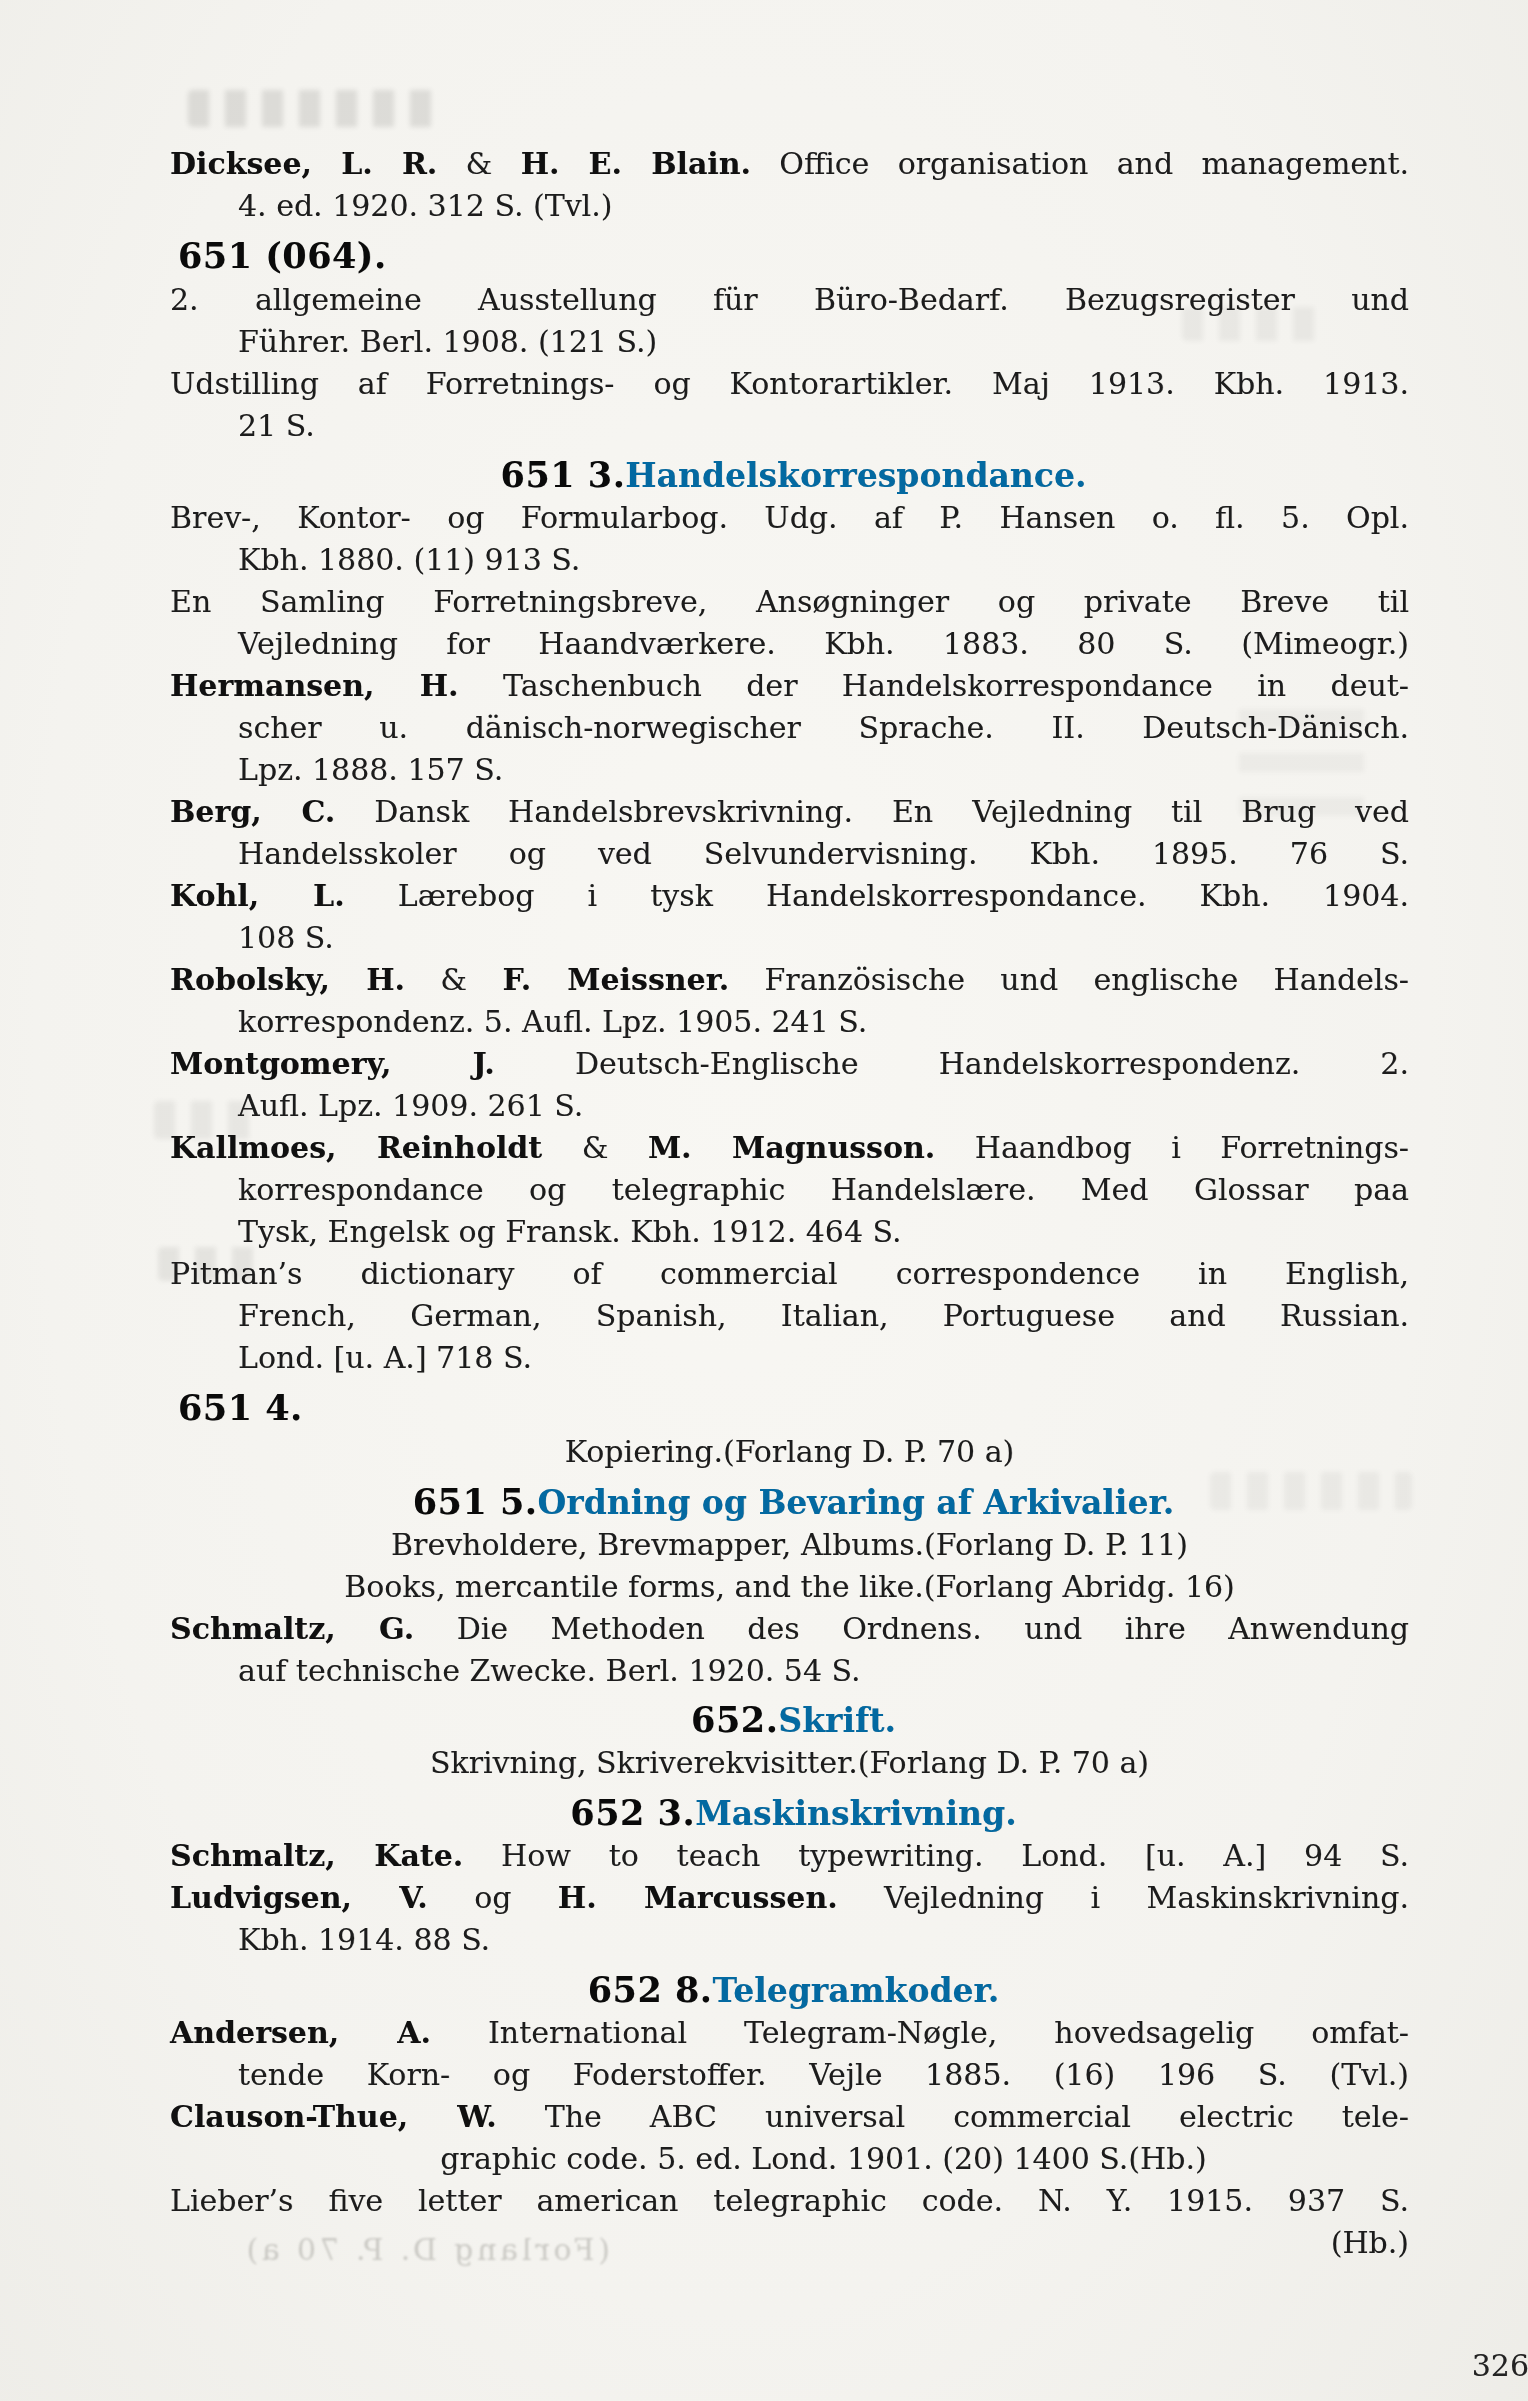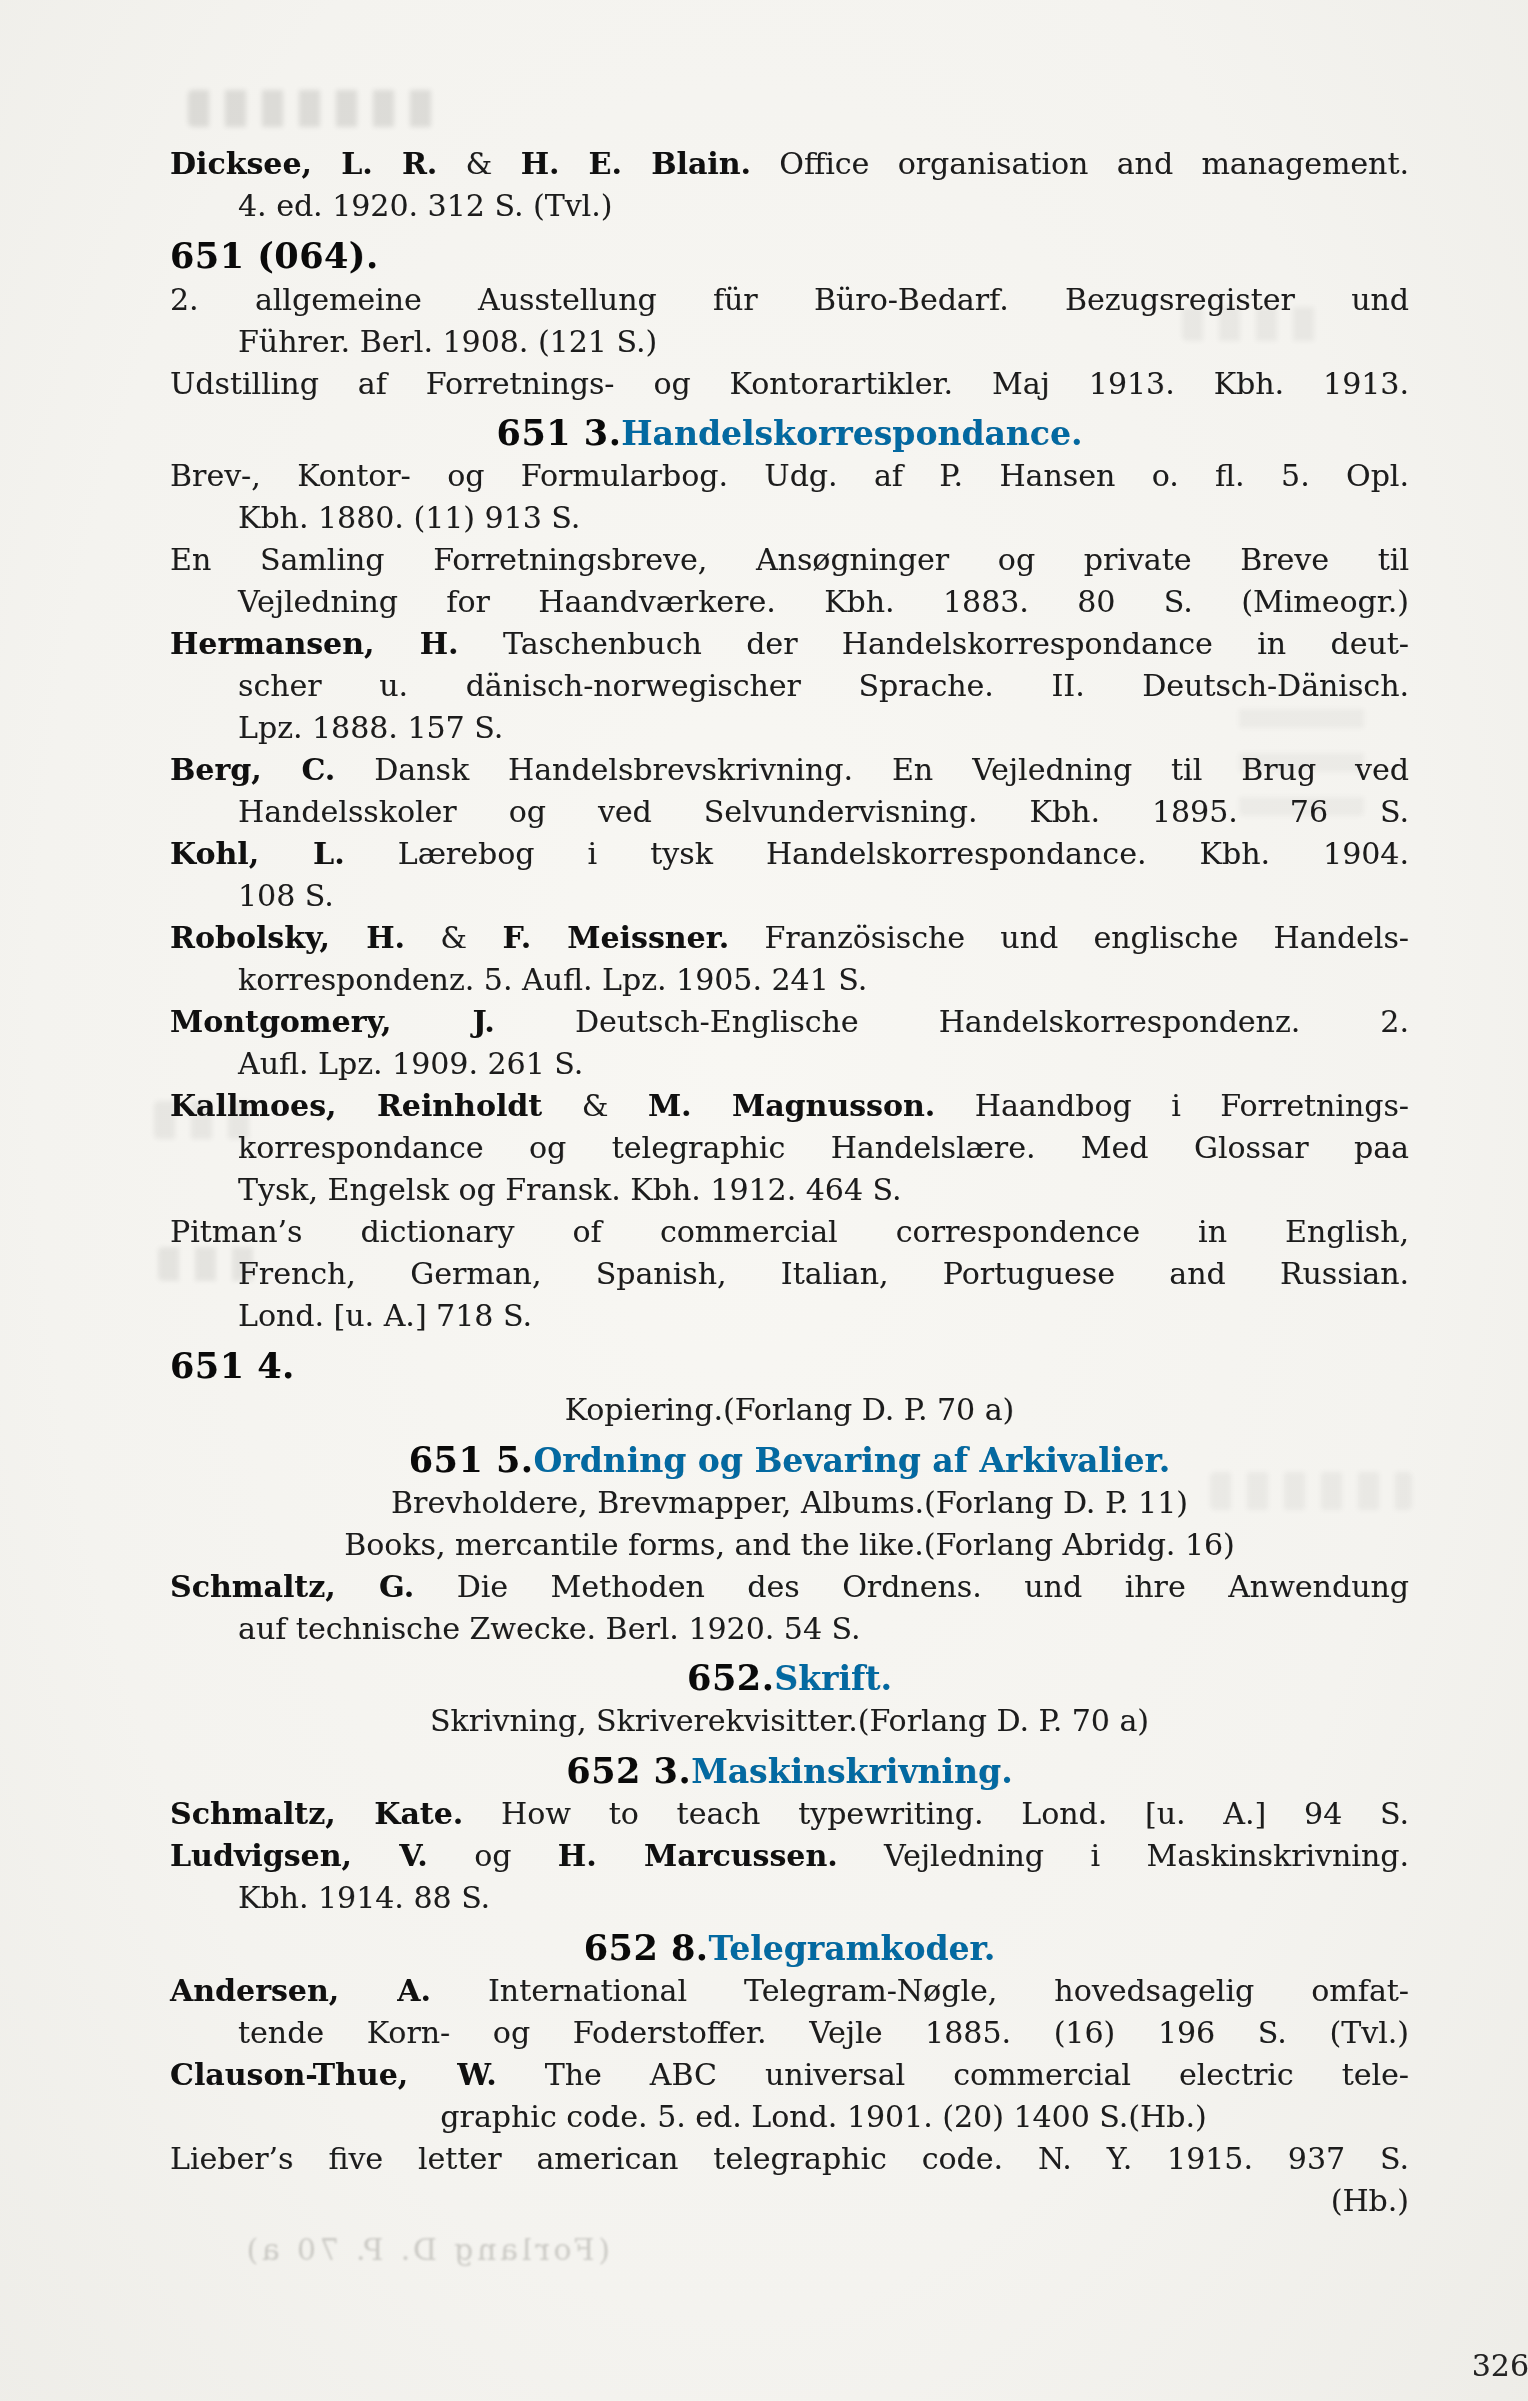--- a/index.html
+++ b/index.html
@@ -19,21 +19,21 @@
   }
   .ln { min-height: 42px; }
   .just { text-align: justify; text-align-last: justify; }
   .ind { padding-left: 68px; }
   .row { display: flex; justify-content: center; align-items: baseline; }
   .row.ind-left { padding-left: 68px; }
   .right-only { text-align: right; }
   .b { font-weight: bold; color: #101010; }
   .num { font-weight: bold; font-size: 35px; color: #0a0a0a; letter-spacing: 0.5px; }
   .heading { font-weight: bold; font-size: 33px; color: #0369a1; }
-  .num-line { margin-top: 7.7px; }
+  .num-line { margin-top: 7.7px; margin-left: 8px; }
   .page-number {
     position: absolute; top: 2348px; left: 0; width: 100%;
     text-align: right; font-size: 30px; color: #232323;
     text-shadow: 0.3px 0.3px 0 rgba(25,25,25,.25);
   }
   
   .ghost {
     position: absolute;
     filter: blur(2.9px);
     border-radius: 4.8px;
@@ -69,20 +69,21 @@
 
 <main class="text-block">
 
   <div class="ln just"><span class="b">Dicksee, L. R.</span><span> &amp; </span><span class="b">H. E. Blain.</span><span> Office organisation and management.</span></div>
   <div class="ln ind"><span>4. ed. 1920. 312 S. (Tvl.)</span></div>
 
   <div class="ln num-line"><span class="num">651 (064).</span></div>
   <div class="ln just"><span>2. allgemeine Ausstellung für Büro-Bedarf. Bezugsregister und</span></div>
   <div class="ln ind"><span>Führer. Berl. 1908. (121 S.)</span></div>
   <div class="ln just"><span>Udstilling af Forretnings- og Kontorartikler. Maj 1913. Kbh. 1913.</span></div>
+  <div class="ln ind"><span>21 S.</span></div>
 
   <div class="ln row num-line">
       <span class="num">651 3.</span>
       <span class="heading">Handelskorrespondance.</span>
     </div>
   <div class="ln just"><span>Brev-, Kontor- og Formularbog. Udg. af P. Hansen o. fl. 5. Opl.</span></div>
   <div class="ln ind"><span>Kbh. 1880. (11) 913 S.</span></div>
   <div class="ln just"><span>En Samling Forretningsbreve, Ansøgninger og private Breve til</span></div>
   <div class="ln ind just"><span>Vejledning for Haandværkere. Kbh. 1883. 80 S. (Mimeogr.)</span></div>
   <div class="ln just"><span class="b">Hermansen, H.</span><span> Taschenbuch der Handelskorrespondance in deut-</span></div>

